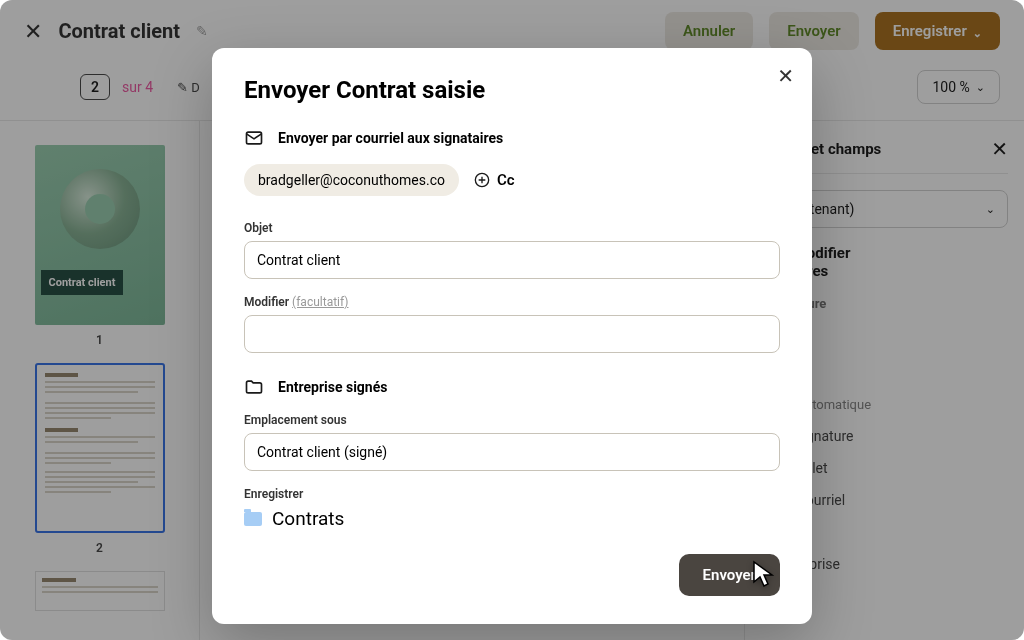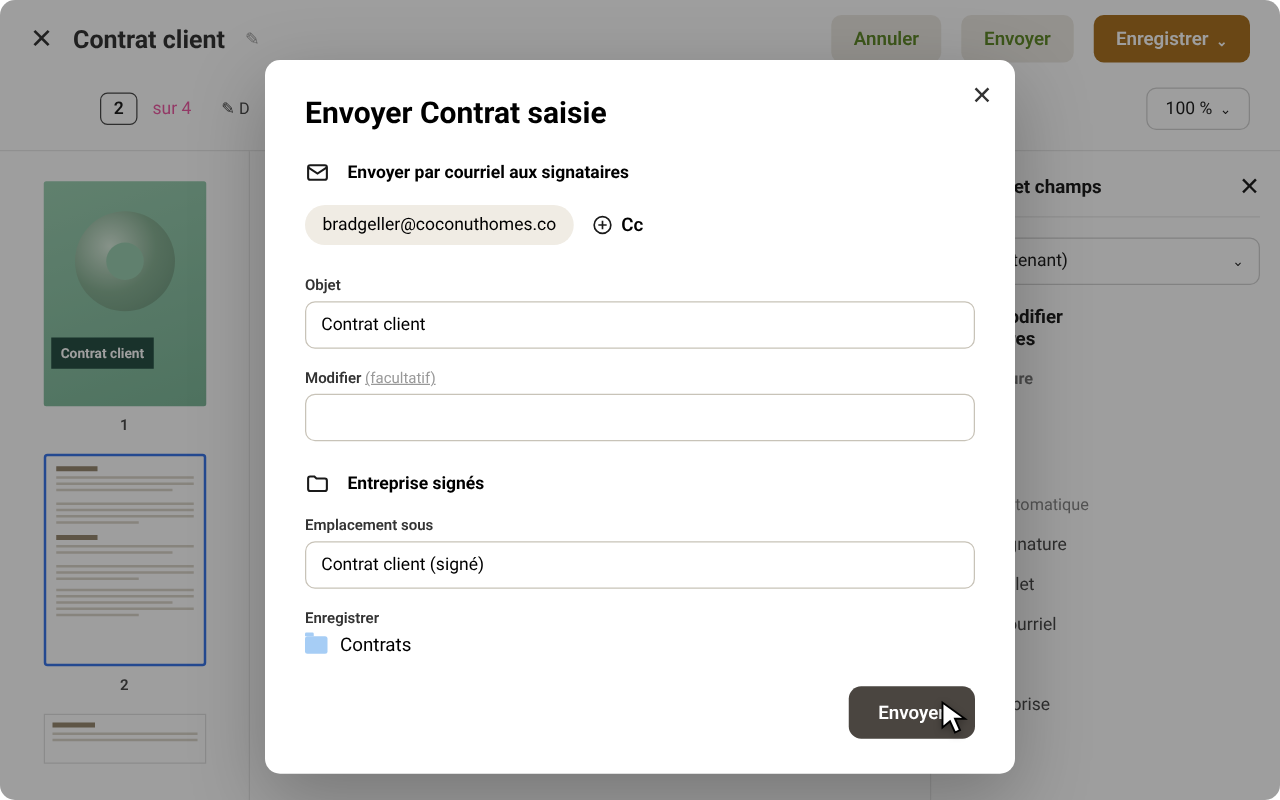--- a/index.html
+++ b/index.html
@@ -63,21 +63,21 @@
 .section-row { display: flex; align-items: center; gap: 14px; margin-bottom: 16px; }
 .section-icon { width: 20px; height: 20px; display: flex; align-items: center; justify-content: center; }
 .section-label { font-size: 14px; font-weight: 700; }
 .email-row { display: flex; align-items: center; gap: 14px; margin-bottom: 25px; }
 .chip { background: #f0ece4; padding: 8px 14px; border-radius: 18px; font-size: 14px; }
 .cc-add { display: flex; align-items: flex-end; gap: 6px; font-size: 15px; font-weight: 600; cursor: pointer; }
 .plus-circle { width: 18px; height: 18px; display: inline-flex; align-items: center; justify-content: center; }
 .field-label { font-size: 12px; font-weight: 600; color: #333; margin-bottom: 6px; }
 .field-label .opt { color: #999; font-weight: 400; text-decoration: underline; }
 .input { width: 100%; padding: 10px 12px; border: 1px solid #c8c3b8; border-radius: 8px; font-size: 14px; margin-bottom: 16px; }
-.folder-row { display: flex; align-items: center; gap: 10px; font-size: 15px; }
+.folder-row { display: flex; align-items: center; gap: 10px; font-size: 19px; }
 .folder-icon { width: 18px; height: 14px; background: #a6cdf5; border-radius: 2px; display: inline-block; position: relative; }
 .folder-icon::before { content: ""; position: absolute; top: -3px; left: 0; width: 7px; height: 3px; background: #a6cdf5; border-radius: 1px 1px 0 0; }
 .modal-footer { display: flex; justify-content: flex-end; margin-top: 24px; }
 .send-btn { background: #4a4540; color: #fff; padding: 12px 24px; border-radius: 10px; font-size: 15px; font-weight: 600; border: none; cursor: pointer; }
 
 .cursor { position: absolute; bottom: 48px; right: 248px; pointer-events: none; }
 .cursor svg { filter: drop-shadow(0 2px 3px rgba(0,0,0,0.3)); }
 </style>
 </head>
 <body>

